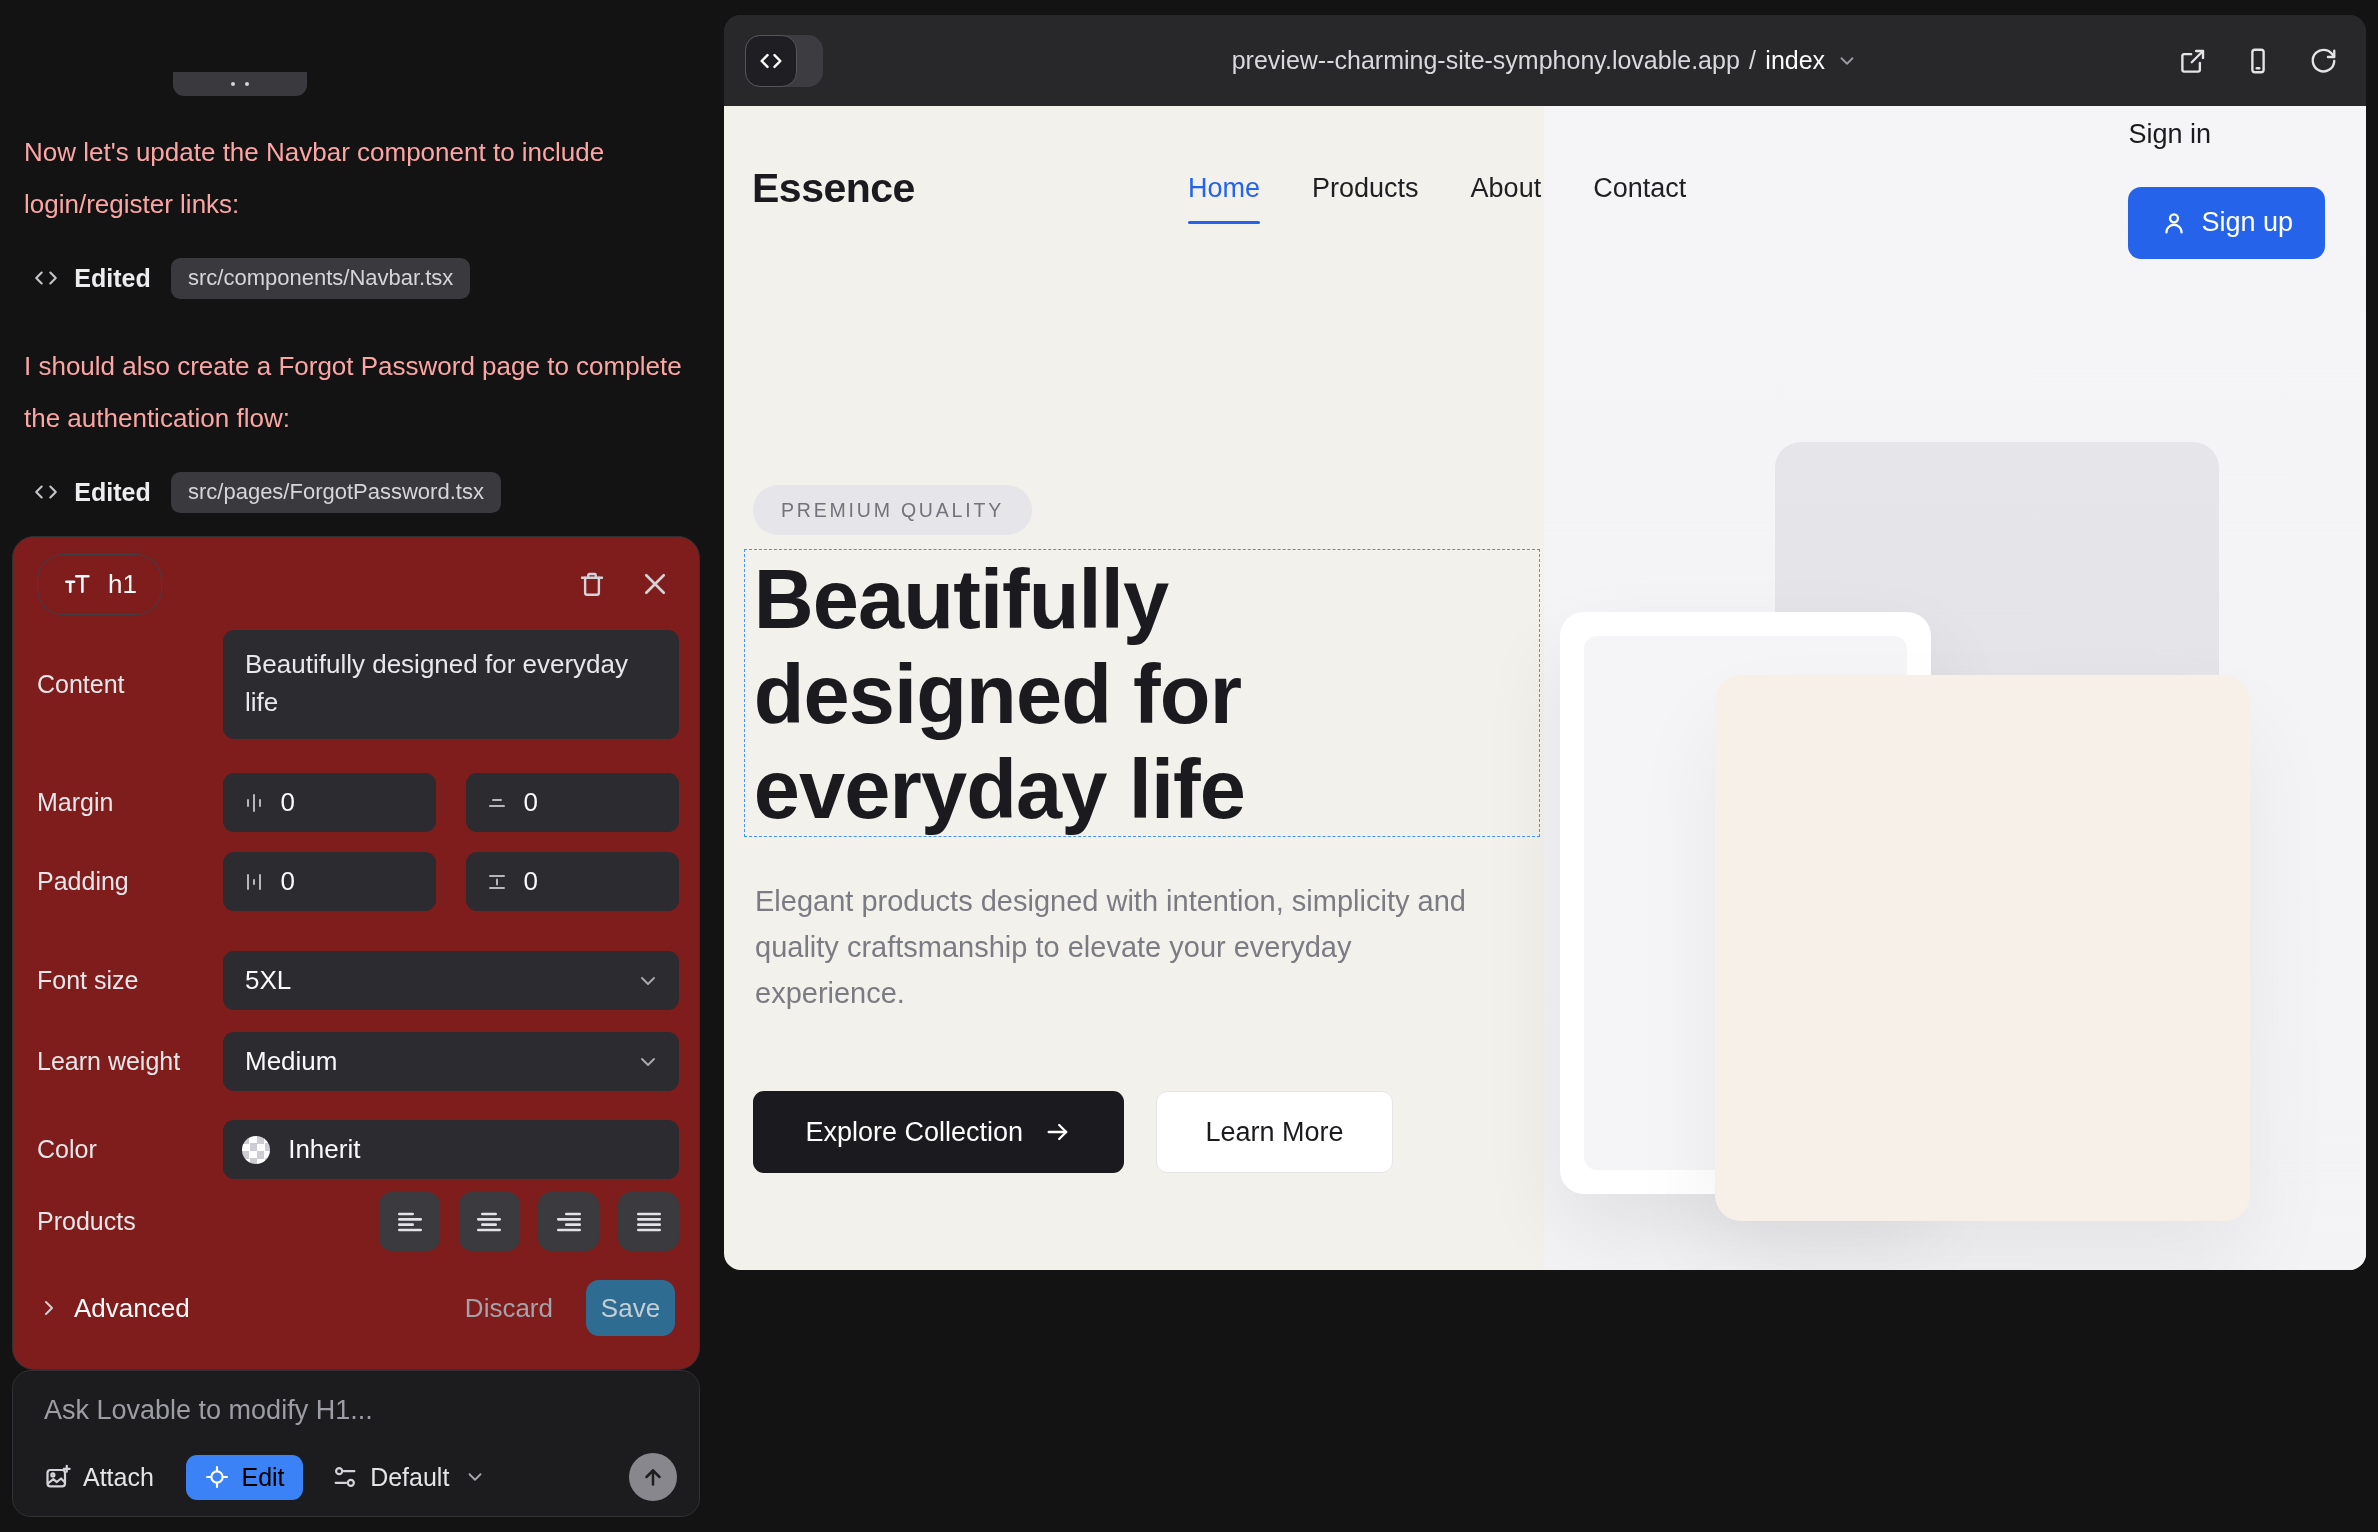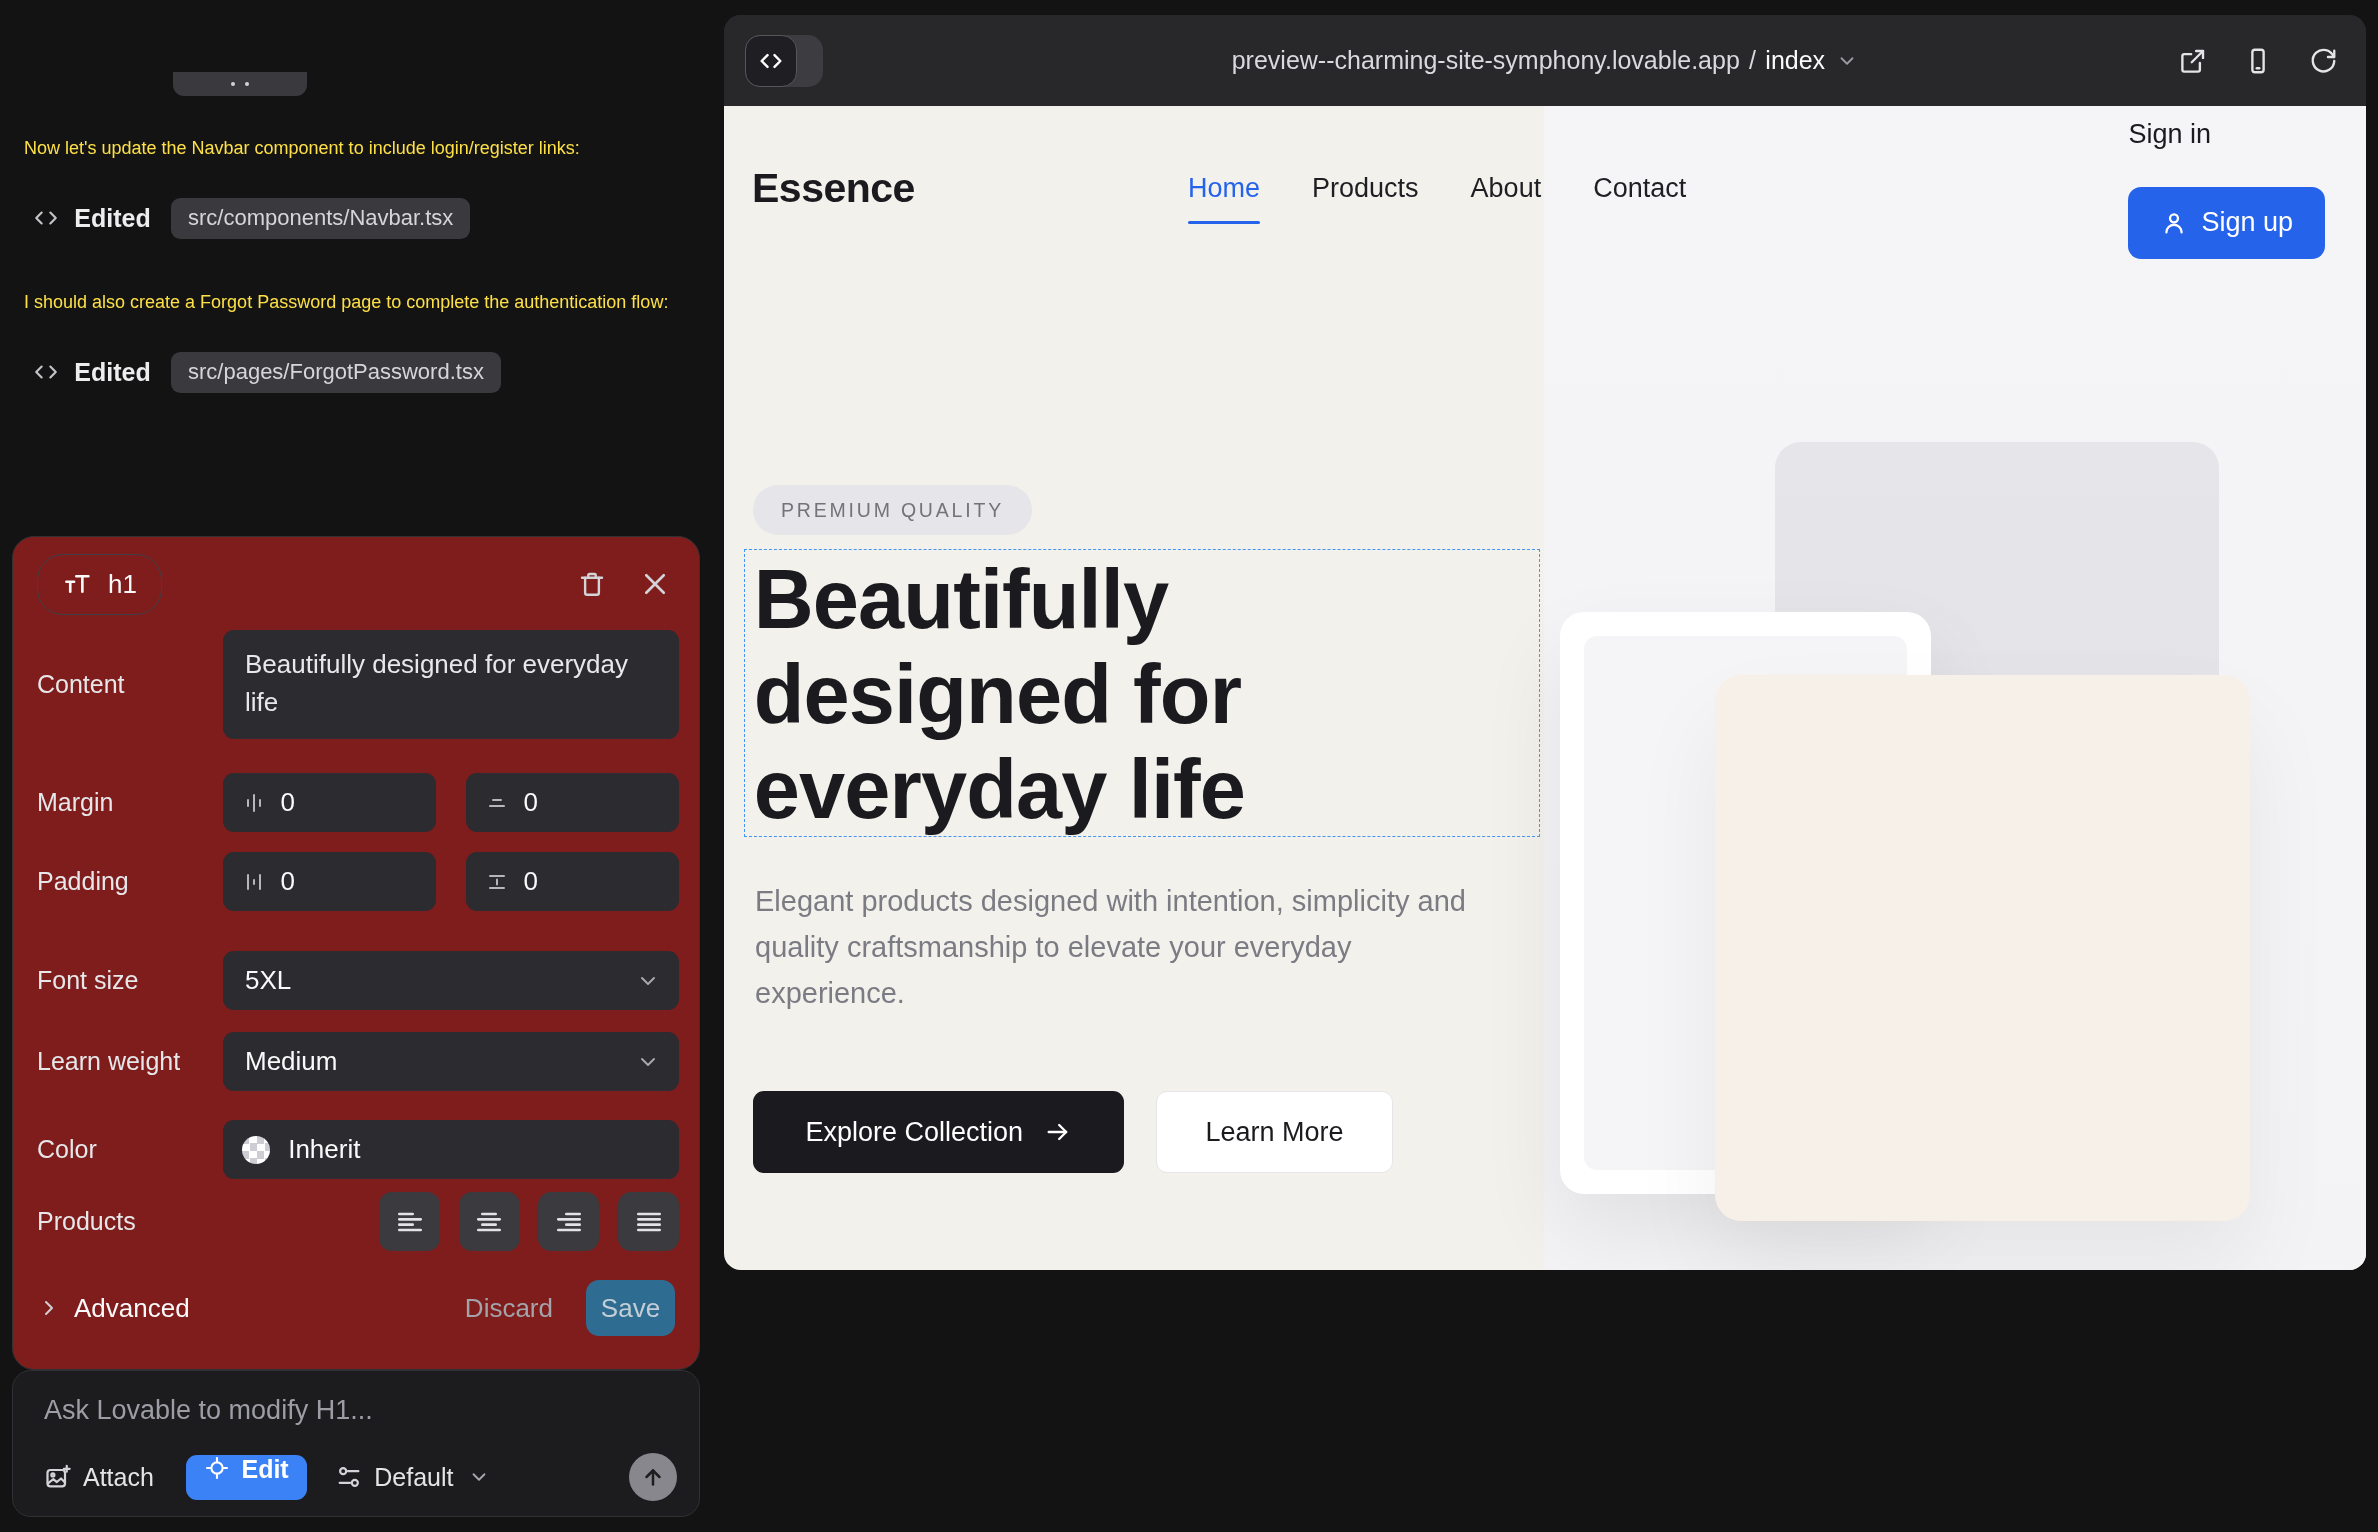--- a/index.html
+++ b/index.html
@@ -11,21 +11,21 @@
   .left-panel { position:absolute; left:0; top:0; width:719px; height:1532px; }
 
   .tabs { position:absolute; left:15px; top:18.6px; width:683px; height:59px; background:#28282b; border-radius:15px; display:flex; align-items:center; padding:5.6px; }
   .tab { flex:1; height:48px; display:flex; align-items:center; justify-content:center; font-size:26px; color:#cfcfd4; border-radius:10.2px; cursor:pointer; }
   .tab.active { background:#47474d; color:#fafafa; font-weight:500; }
 
   .scrolled-chip { position:absolute; left:173px; top:72px; width:134px; height:24px; background:#3a3a3e; border-radius:0 0 11px 11px; display:flex; align-items:center; justify-content:center; gap:9.3px; }
   .scrolled-chip i { width:4.6px; height:4.6px; border-radius:50%; background:#d4d4d8; display:block; }
 
   .chat { position:absolute; left:24px; top:126px; width:662px; }
-  .msg { font-size:18px; line-height:44px; color:#fde047; margin-bottom:28px; }
+  .msg { font-size:26px; line-height:52px; color:#fca5a5; margin-bottom:28px; }
   .edit-row { display:flex; align-items:center; gap:15px; margin:0 0 41px 9.3px; }
   .code-ico { color:#c3c3c8; display:flex; }
   .edited { font-size:25px; font-weight:700; color:#ededf0; margin-right:5.6px; }
   .file-chip { background:#3a3a3e; border-radius:9.3px; padding:7.4px 16.7px; font-size:22px; color:#d6d6da; white-space:nowrap; }
 
   
   .editor { position:absolute; left:12px; top:536px; width:688px; height:834px; background:#7f1d1d; border:0.9px solid #313135; border-radius:22px; }
   .ed-head { position:absolute; left:24px; right:24px; top:16.7px; height:61px; display:flex; align-items:center; }
   .tag-pill { display:flex; align-items:center; gap:13px; border:1.9px solid #3f3f45; border-radius:26px; padding:0 24px; height:61px; color:#fafafa; }
   .tag-pill .tag-txt { font-size:26px; font-weight:500; }
@@ -51,21 +51,21 @@
   .adv .chev-r { color:#cfcfd4; display:flex; }
   .discard { margin-left:auto; background:none; border:none; color:#a3a3aa; font-size:26px; cursor:pointer; }
   .save { margin-left:33px; width:89px; height:56px; background:#2e6d91; color:#c3ced6; font-size:26px; border:none; border-radius:13px; cursor:pointer; }
 
   
   .composer { position:absolute; left:12px; top:1370px; width:688px; height:147px; background:#1c1c1f; border:0.9px solid #313135; border-radius:18.6px;padding-left:32px; }
   .composer .ph { position:absolute; left:31px; top:24px; font-size:27px; color:#9d9da5; }
   .c-bar { position:absolute; left:31px; right:22px; bottom:15px; height:48px; display:flex; align-items:center; }
   .c-item { display:flex; align-items:center; gap:11px; color:#e4e4e7; font-size:25px; background:none; border:none; cursor:pointer; }
   .c-item .c-ico { display:flex; color:#d4d4d8; }
-  .edit-pill { display:flex; gap:11px; background:#3b82f6; color:#ffffff; font-size:25px; border:none; border-radius:11px; height:45px; padding:0 18.6px; margin-left:32px; cursor:pointer;font-weight:bold; }
+  .edit-pill { display:flex; align-items:center; gap:11px; background:#3b82f6; color:#000000; font-size:25px; border:none; border-radius:11px; height:45px; padding:0 18.6px; margin-left:32px; cursor:pointer; }
   .mode { margin-left:28px; }
   .mode .chev { color:#a7a7ad; display:flex; margin-left:3.7px; }
   .send { margin-left:auto; width:48px; height:48px; border-radius:50%; background:#87878d; border:none; display:flex; align-items:center; justify-content:center; color:#1d1d20; cursor:pointer; }
 
   
   .preview { position:absolute; left:724px; top:15px; width:1642px; height:1255px; background:#28282b; border-radius:16.7px; overflow:hidden; }
   .browser-bar { position:absolute; left:0; top:0; width:100%; height:91px; background:#28282b; }
   .code-toggle { position:absolute; left:21.3px; top:19.5px; width:78px; height:52px; background:#3c3c41; border-radius:15px; cursor:pointer; }
   .code-toggle .seg { position:absolute; left:0; top:0; width:52px; height:52px; background:#1f1f23; border:1.9px solid #55555a; border-radius:15px; display:flex; align-items:center; justify-content:center; color:#fff; }
   .url-group { position:absolute; left:0; right:0; top:0; height:91px; display:flex; align-items:center; justify-content:center; gap:9.3px; font-size:25px; color:#d9d9de; }

